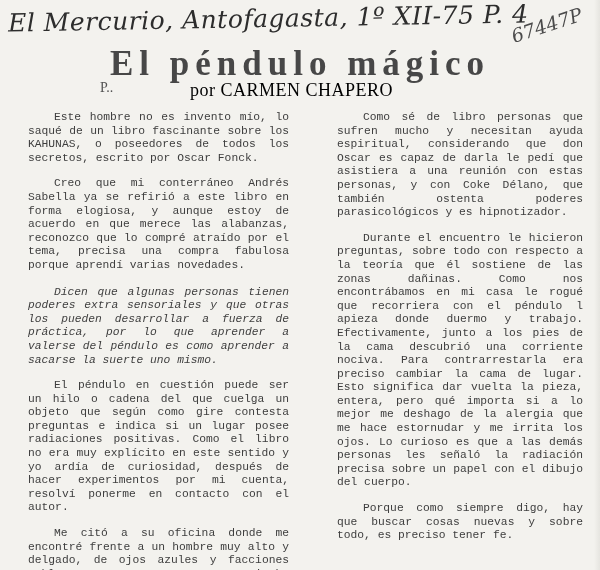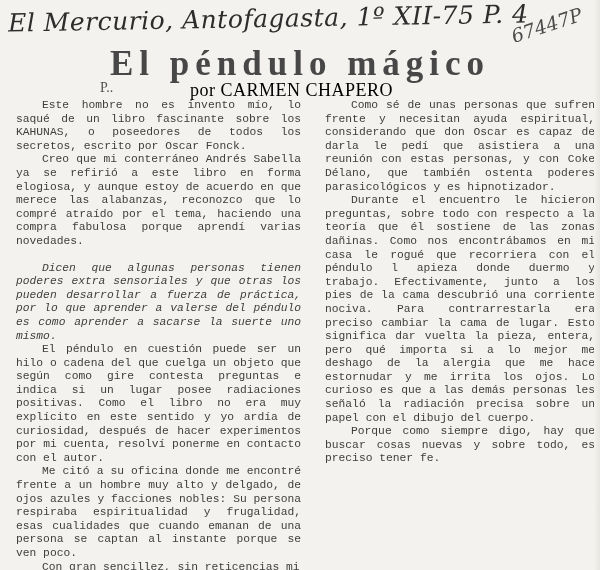--- a/index.html
+++ b/index.html
@@ -54,49 +54,49 @@
     position: absolute; top: 99px;
     width: 285px;
     font-family: "Liberation Mono", monospace;
     font-size: 11.3px;
     line-height: 13.6px;
     color: #3e3e3e;
     text-align: justify;
   }
   .col-left { left: 16px; }
   .col-right { left: 325px; width: 270px; }
-  .column p { margin: 0; text-indent: 26px; }
+  .column p { margin: 12px; text-indent: 26px; }
   .column p.gap { margin-top: 13px; font-style: italic; }
   .column p.noindent { text-indent: 0; }
   .paper-edge {
     position: absolute; right: 0; top: 0; width: 6px; height: 570px;
     background: linear-gradient(to right, #f3f2ee, #e6e5e0);
   }
 </style>
 </head>
 <body>
 
 <div>
   <div class="handwritten">El Mercurio, Antofagasta, 1º XII-75 P. 4</div>
   <div class="catalog-number">67447P</div>
 
   <h1 class="title">El péndulo mágico</h1>
   <div class="initial">P..</div>
   <div class="byline">por CARMEN CHAPERO</div>
 
   <div class="column col-left">
     <p class="noindent" style="text-indent:26px">Este hombre no es invento mío, lo saqué de un libro fascinante sobre los KAHUNAS, o poseedores de todos los secretos, escrito por Oscar Fonck.</p>
-    <p>Creo que mi conterráneo Andrés Sabella ya se refirió a este libro en forma elogiosa, y aunque estoy de acuerdo en que merece las alabanzas, reconozco que lo compré atraído por el tema, haciendo una compra fabulosa porque aprendí varias novedades.</p>
+    <p>Creo que mi conterráneo Andrés Sabella ya se refirió a este libro en forma elogiosa, y aunque estoy de acuerdo en que merece las alabanzas, reconozco que lo compré atraído por el tema, precisa una compra fabulosa porque aprendí varias novedades.</p>
     <p class="gap">Dicen que algunas personas tienen poderes extra sensoriales y que otras los pueden desarrollar a fuerza de práctica, por lo que aprender a valerse del péndulo es como aprender a sacarse la suerte uno mismo.</p>
     <p>El péndulo en cuestión puede ser un hilo o cadena del que cuelga un objeto que según como gire contesta preguntas e indica si un lugar posee radiaciones positivas. Como el libro no era muy explícito en este sentido y yo ardía de curiosidad, después de hacer experimentos por mi cuenta, resolví ponerme en contacto con el autor.</p>
     <p>Me citó a su oficina donde me encontré frente a un hombre muy alto y delgado, de ojos azules y facciones nobles: Su persona respiraba espiritualidad y frugalidad, esas cualidades que cuando emanan de una persona se captan al instante porque se ven poco.</p>
     <p>Con gran sencillez, sin reticencias mi</p>
   </div>
 
   <div class="column col-right">
-    <p>Como sé de unas personas que sufren frente y necesitan ayuda espiritual, considerando que don Oscar es capaz de darla le pedí que asistiera a una reunión con estas personas, y con Coke Délano, que también ostenta poderes parasicológicos y es hipnotizador.</p>
+    <p>Como sé de libro personas que sufren mucho y necesitan ayuda espiritual, considerando que don Oscar es capaz de darla le pedí que asistiera a una reunión con estas personas, y con Coke Délano, que también ostenta poderes parasicológicos y es hipnotizador.</p>
     <p>Durante el encuentro le hicieron preguntas, sobre todo con respecto a la teoría que él sostiene de las zonas dañinas. Como nos encontrábamos en mi casa le rogué que recorriera con el péndulo l apieza donde duermo y trabajo. Efectivamente, junto a los pies de la cama descubrió una corriente nociva. Para contrarrestarla era preciso cambiar la cama de lugar. Esto significa dar vuelta la pieza, entera, pero qué importa si a lo mejor me deshago de la alergia que me hace estornudar y me irrita los ojos. Lo curioso es que a las demás personas les señaló la radiación precisa sobre un papel con el dibujo del cuerpo.</p>
     <p>Porque como siempre digo, hay que buscar cosas nuevas y sobre todo, es preciso tener fe.</p>
 
   </div>
 
   <div class="paper-edge"></div>
 </div>
 
 </body></html>

